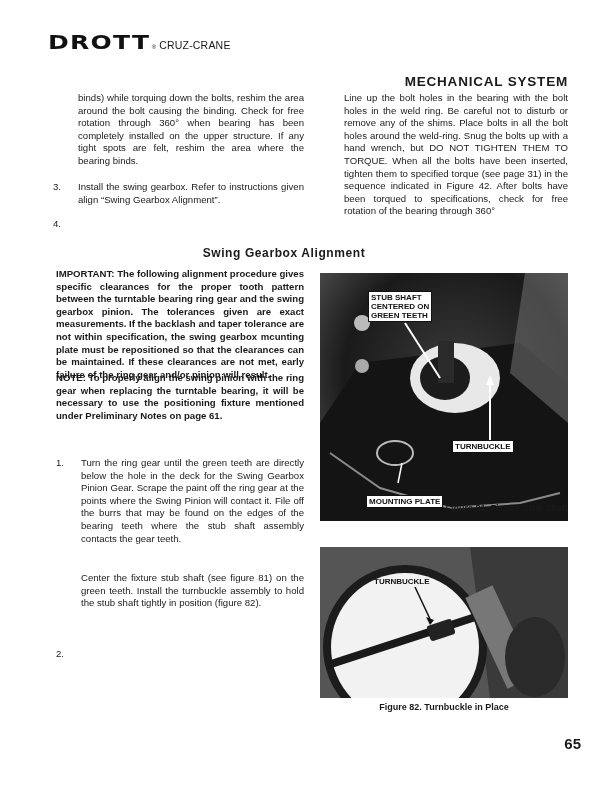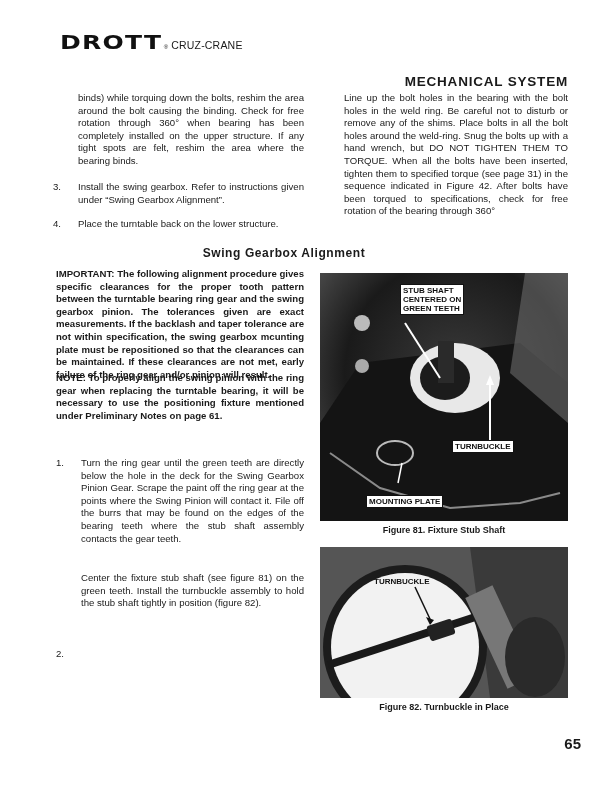--- a/index.html
+++ b/index.html
@@ -1,21 +1,21 @@
 <!DOCTYPE html>
 <html><head>
 <meta charset="utf-8">
 <style>
   html, body { margin: 0; padding: 0; }
   body {
     width: 612px; height: 792px; background: #ffffff; position: relative; overflow: hidden;
     font-family: "Liberation Sans", sans-serif; color: #1a1a1a;
   }
   .abs { position: absolute; }
-  .brand { left: 60px; top: 30px; display: flex; align-items: baseline; }
+  .brand { left: 48px; top: 30px; display: flex; align-items: baseline; }
   .logo { font-family: "DejaVu Sans", sans-serif; font-weight: bold; font-size: 20px; letter-spacing: 1px; color: #111; transform: scaleX(1.25); transform-origin: left; }
   .reg { font-size: 6px; margin-left: 22px; margin-right: 3px; }
   .sub { font-weight: normal; font-size: 10.5px; letter-spacing: 0.2px; }
   .section-head { right: 44px; top: 32px; font-weight: bold; font-size: 13.5px; letter-spacing: 0.8px; margin-top: 42px; }
   .para { font-size: 9.6px; line-height: 12.6px; text-align: justify; }
   .para.bold { font-weight: bold; }
   .numitem { font-size: 9.6px; line-height: 12.6px; }
   .numitem .num { position: absolute; left: 0; }
   .numitem .txt { position: absolute; left: 25px; right: 0; text-align: justify; }
   .heading { left: 0; width: 568px; top: 246px; text-align: center; font-weight: bold; font-size: 12px; letter-spacing: 0.6px; }
@@ -31,25 +31,24 @@
 <div class="abs brand">
   <span class="logo">DROTT</span>
   <span class="reg">®</span>
   <span class="sub">CRUZ-CRANE</span>
 </div>
 <div class="abs section-head">MECHANICAL SYSTEM</div>
 
 <div class="abs para" style="left:78px; top:92px; width:226px;">binds) while torquing down the bolts, reshim the area around the bolt causing the binding. Check for free rotation through 360° when bearing has been completely installed on the upper structure. If any tight spots are felt, reshim the area where the bearing binds.</div>
 <div class="abs numitem" style="left:53px; top:181px; width:251px; height:26px;">
   <span class="num">3.</span>
-  <span class="txt">Install the swing gearbox. Refer to instructions given under “Swing Gearbox Alignment”.</span>
+  <span class="txt">Install the swing gearbox. Refer to instructions given align “Swing Gearbox Alignment”.</span>
 </div>
 <div class="abs numitem" style="left:53px; top:218px; width:251px; height:14px;">
   <span class="num">4.</span>
-  <span class="txt" style="text-align:left">Place the turntable back on the lower structure.</span>
 </div>
 
 <div class="abs para" style="left:344px; top:92px; width:224px;">Line up the bolt holes in the bearing with the bolt holes in the weld ring. Be careful not to disturb or remove any of the shims. Place bolts in all the bolt holes around the weld-ring. Snug the bolts up with a hand wrench, but DO NOT TIGHTEN THEM TO TORQUE. When all the bolts have been inserted, tighten them to specified torque (see page 31) in the sequence indicated in Figure 42. After bolts have been torqued to specifications, check for free rotation of the bearing through 360°</div>
 
 <div class="abs heading">Swing Gearbox Alignment</div>
 
 <div class="abs para bold" style="left:56px; top:268px; width:248px;">IMPORTANT: The following alignment procedure gives specific clearances for the proper tooth pattern between the turntable bearing ring gear and the swing gearbox pinion. The tolerances given are exact measurements. If the backlash and taper tolerance are not within specification, the swing gearbox mcunting plate must be repositioned so that the clearances can be maintained. If these clearances are not met, early failure of the ring gear and/or pinion will result.</div>
 <div class="abs para bold" style="left:56px; top:372px; width:248px;">NOTE: To properly align the swing pinion with the ring gear when replacing the turntable bearing, it will be necessary to use the positioning fixture mentioned under Preliminary Notes on page 61.</div>
 
 <div class="abs numitem" style="left:56px; top:457px; width:248px; height:110px;">
@@ -81,27 +80,27 @@
     <ellipse cx="125" cy="105" rx="25" ry="22" fill="#1c1c1c"></ellipse>
     <rect x="118" y="68" width="16" height="42" fill="#2a2a2a"></rect>
     <circle cx="42" cy="50" r="8" fill="#bbb"></circle>
     <circle cx="42" cy="93" r="7" fill="#aaa"></circle>
     <ellipse cx="75" cy="180" rx="18" ry="12" fill="none" stroke="#bbb" stroke-width="2"></ellipse>
     <line x1="85" y1="50" x2="120" y2="105" stroke="#fff" stroke-width="2"></line>
     <line x1="170" y1="110" x2="170" y2="170" stroke="#fff" stroke-width="2"></line>
     <polygon points="166,112 174,112 170,102" fill="#fff"></polygon>
     <line x1="78" y1="210" x2="82" y2="190" stroke="#fff" stroke-width="1.5"></line>
   </svg>
-  <div class="callout" style="left:48px; top:11px;margin-left:32px;">STUB SHAFT
+  <div class="callout" style="left:48px; top:18px;">STUB SHAFT
 CENTERED ON
 GREEN TEETH</div>
   <div class="callout" style="left:132px; top:167px;">TURNBUCKLE</div>
   <div class="callout" style="left:46px; top:222px;">MOUNTING PLATE</div>
 </div>
-<div class="abs caption" style="left:320px; top:525px; width:248px;">Figure 81. Fixture Stub Shaft</div>
+<div class="abs caption" style="left:320px; top:503px; width:248px;text-align:right;">Figure 81. Fixture Stub Shaft</div>
 
 <div class="abs fig" style="left:320px; top:547px; width:248px; height:151px; background:#4a4a4a;">
   <svg width="248" height="151" viewBox="0 0 248 151">
     <rect width="248" height="151" fill="#555"></rect>
     <polygon points="150,0 248,0 248,151 170,151" fill="#3a3a3a"></polygon>
     <circle cx="85" cy="100" r="82" fill="#1c1c1c"></circle>
     <circle cx="85" cy="100" r="74" fill="#f2f2f2"></circle>
     <line x1="8" y1="118" x2="180" y2="62" stroke="#1a1a1a" stroke-width="8"></line>
     <rect x="108" y="75" width="26" height="16" rx="3" fill="#222" transform="rotate(-18 121 83)"></rect>
     <line x1="95" y1="40" x2="110" y2="72" stroke="#111" stroke-width="1.5"></line>

